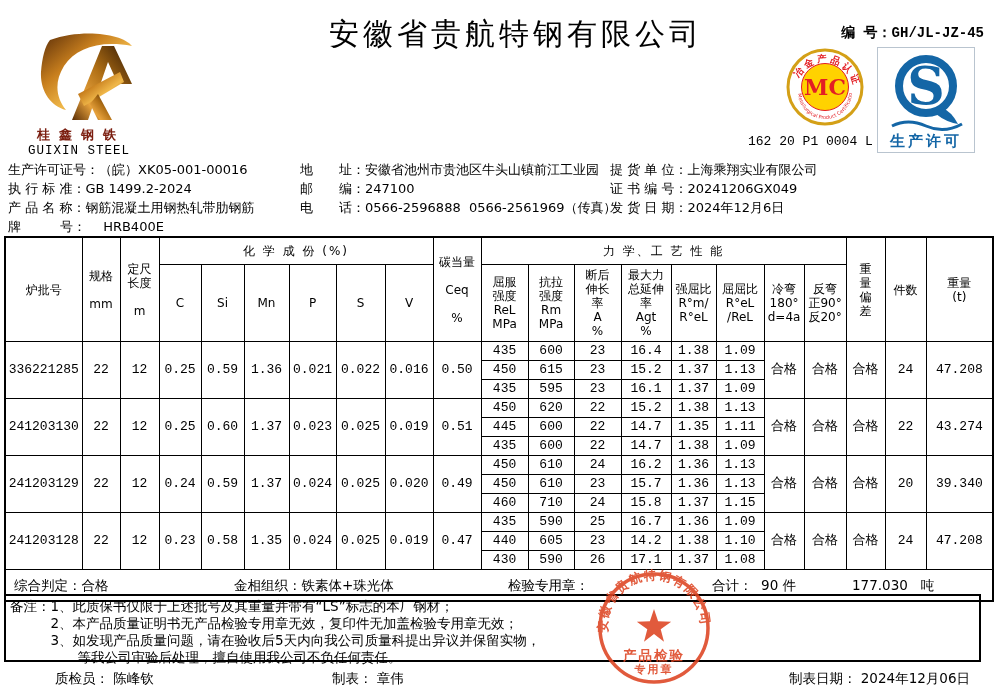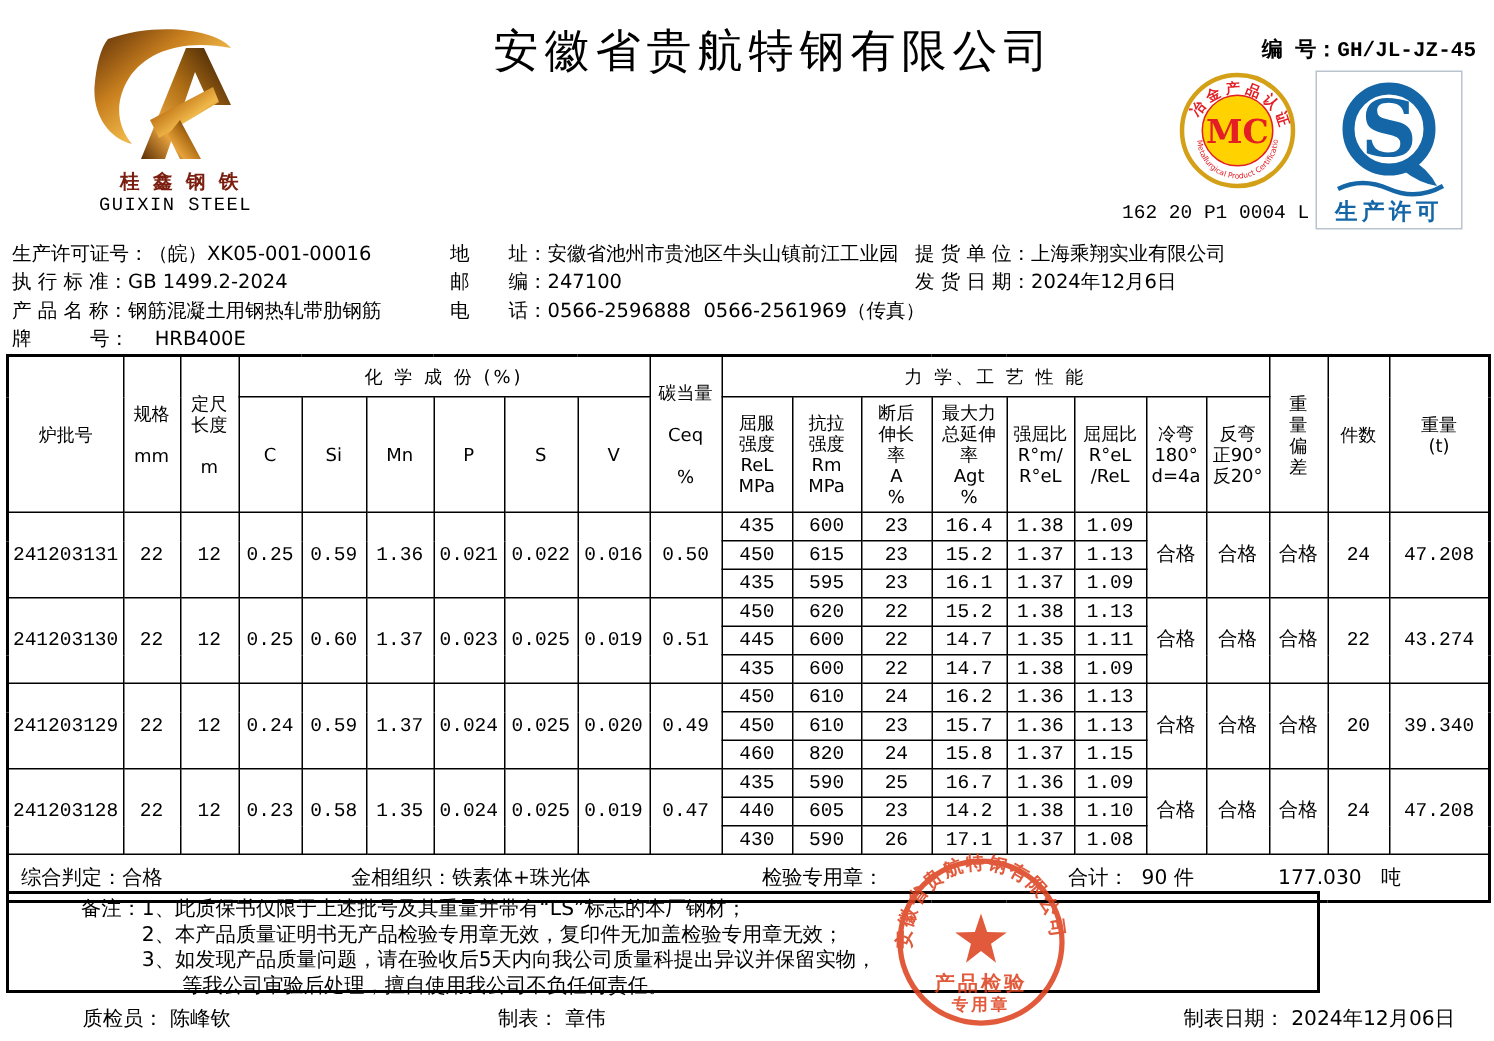--- a/index.html
+++ b/index.html
@@ -1,19 +1,19 @@
 <!DOCTYPE html>
 <html><head>
 <meta charset="utf-8">
 <style>
   html,body{margin:0;padding:0;background:#fff;}
   .page{position:relative;width:996px;height:694px;background:#fff;overflow:hidden;
         font-family:"DejaVu Sans",sans-serif;color:#000;}
   
-  .logo-block{position:absolute;left:28px;top:18px;width:140px;text-align:right;}
+  .logo-block{position:absolute;left:28px;top:32px;width:140px;text-align:left;}
   .logo-cn{color:#7b1e10;font-weight:bold;font-size:13px;letter-spacing:9px;white-space:nowrap;margin-left:9px;}
   .logo-en{font-family:"Liberation Mono",monospace;font-size:12.5px;letter-spacing:1px;white-space:nowrap;}
   .title-wrap{position:absolute;left:186px;top:0;width:660px;height:150px;text-align:center;}
   .company-title{position:absolute;top:14px;left:0;right:0;font-family:"DejaVu Serif",serif;
                  font-size:30px;letter-spacing:4px;white-space:nowrap;}
   .doc-title{position:absolute;top:96px;left:0;right:0;font-family:"DejaVu Serif",serif;
              font-size:21px;letter-spacing:4px;white-space:nowrap;}
   .serial{position:absolute;top:24px;right:12px;font-size:14px;font-family:"Liberation Mono",monospace;white-space:pre;font-weight:bold;}
   .mc-badge{position:absolute;left:786px;top:48px;width:78px;height:78px;}
   .mc-number{position:absolute;left:748px;top:134px;width:150px;font-family:"Liberation Mono",monospace;
@@ -34,22 +34,22 @@
   table.main th{font-weight:normal;font-size:12px;line-height:14px;white-space:pre-line;}
   th.group{font-size:13px;letter-spacing:2px;height:26px;}
   table.main td{font-family:"Liberation Mono",monospace;font-size:13px;white-space:nowrap;}
   tr.sub td{height:18px;line-height:18px;}
   td.pass{font-family:"DejaVu Sans",sans-serif;font-size:13px;}
   tr.hdr2 th{height:76px;}
   
   tr.summary td{height:30px;position:relative;font-family:"DejaVu Sans",sans-serif;font-size:13.5px;}
   .sum-item{position:absolute;top:0;height:30px;line-height:30px;white-space:pre;text-align:left;}
   
-  .notes{position:absolute;left:4px;top:594px;width:876px;height:68px;border:2px solid #000;
-         font-size:13.5px;line-height:17px;display:flex;padding-top:2px;box-sizing:border-box;padding-left:44px;}
+  .notes{position:absolute;left:4px;top:594px;width:977px;height:68px;border:2px solid #000;
+         font-size:13.5px;line-height:17px;display:flex;padding-top:2px;box-sizing:border-box;}
   .notes-label{white-space:pre;padding-left:4px;}
   .notes-text{white-space:pre-line;}
   
   .footer{position:absolute;left:0;top:666px;width:996px;height:28px;font-size:13.5px;}
   .footer .f-item{position:absolute;top:4px;white-space:pre;}
   .f-inspector{left:55px;} .f-tab{left:332px;} .f-date{right:26px;}
   
   .stamp{position:absolute;left:594px;top:568px;width:120px;height:120px;opacity:.88;pointer-events:none;}
 </style>
 </head>
@@ -120,20 +120,21 @@
         <div class="info-line">产 品 名 称：钢筋混凝土用钢热轧带肋钢筋</div>
         <div class="info-line">牌　　　号：　 HRB400E</div>
       </div>
     <div class="info-col info-col2">
         <div class="info-line">地　　址：安徽省池州市贵池区牛头山镇前江工业园</div>
         <div class="info-line">邮　　编：247100</div>
         <div class="info-line">电　　话：0566-2596888  0566-2561969（传真）</div>
       </div>
     <div class="info-col info-col3">
         <div class="info-line">提 货 单 位：上海乘翔实业有限公司</div>
+        <div class="info-line">证 书 编 号：20241206GX049</div>
         <div class="info-line">发 货 日 期：2024年12月6日</div>
       </div>
   </div>
 
   <div class="tbl-wrap">
     <table class="main">
       <colgroup>
         <col style="width:77px">
           <col style="width:38px">
           <col style="width:39px">
@@ -215,21 +216,21 @@
           <th>冷弯
 180°
 d=4a</th>
           <th>反弯
 正90°
 反20°</th>
         </tr>
       </thead>
       <tbody id="tbody">
           <tr class="sub">
-            <td rowspan="3">241203131</td>
+            <td rowspan="3">336221285</td>
             <td rowspan="3">22</td>
             <td rowspan="3">12</td>
             <td rowspan="3">0.25</td>
             <td rowspan="3">0.59</td>
             <td rowspan="3">1.36</td>
             <td rowspan="3">0.021</td>
             <td rowspan="3">0.022</td>
             <td rowspan="3">0.016</td>
             <td rowspan="3">0.50</td>
             <td>435</td>
@@ -325,21 +326,21 @@
           <tr class="sub">
             <td>450</td>
             <td>610</td>
             <td>23</td>
             <td>15.7</td>
             <td>1.36</td>
             <td>1.13</td>
           </tr>
           <tr class="sub">
             <td>460</td>
-            <td>820</td>
+            <td>710</td>
             <td>24</td>
             <td>15.8</td>
             <td>1.37</td>
             <td>1.15</td>
           </tr>
           <tr class="sub">
             <td rowspan="3">241203128</td>
             <td rowspan="3">22</td>
             <td rowspan="3">12</td>
             <td rowspan="3">0.23</td>

